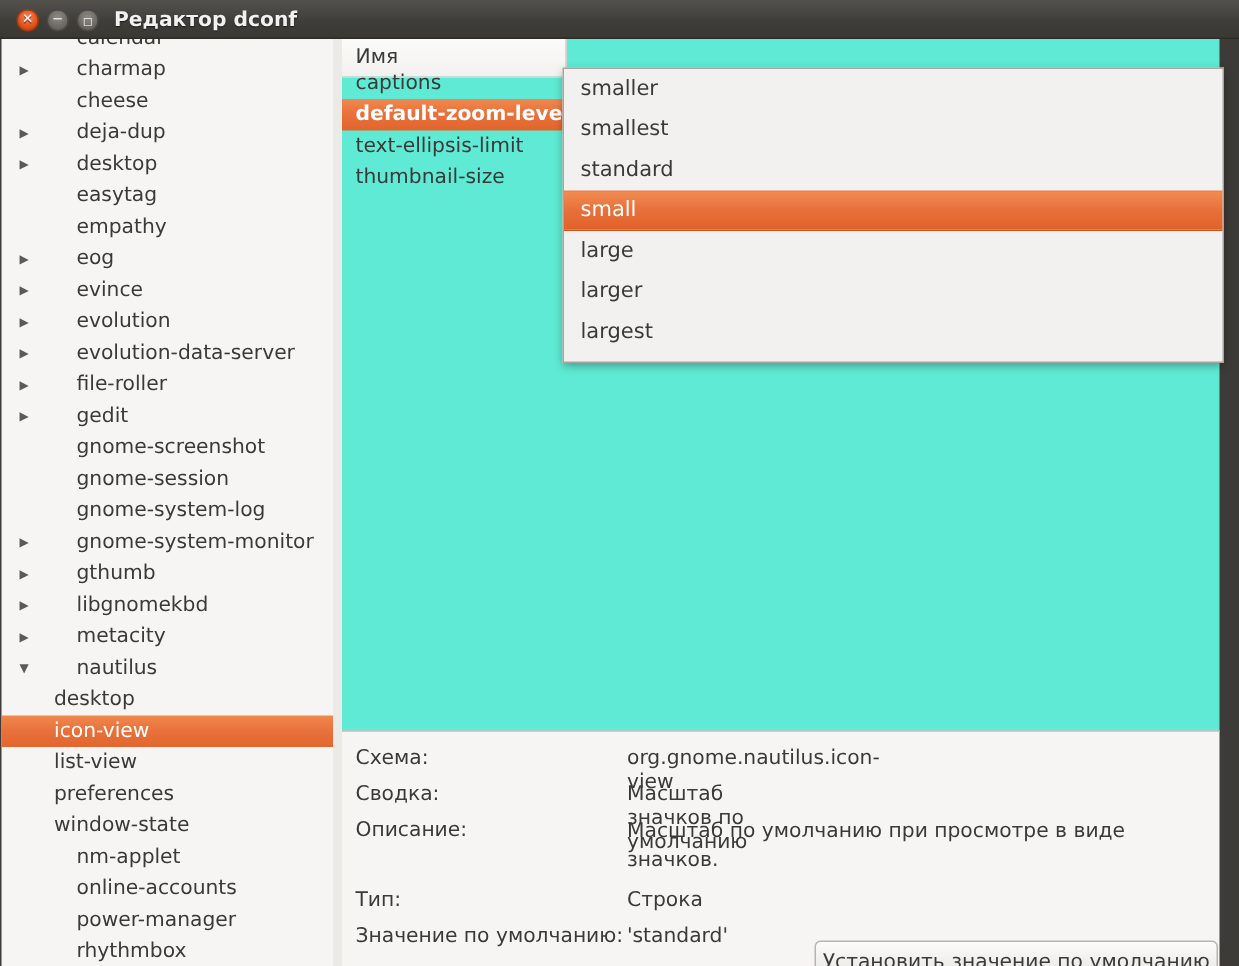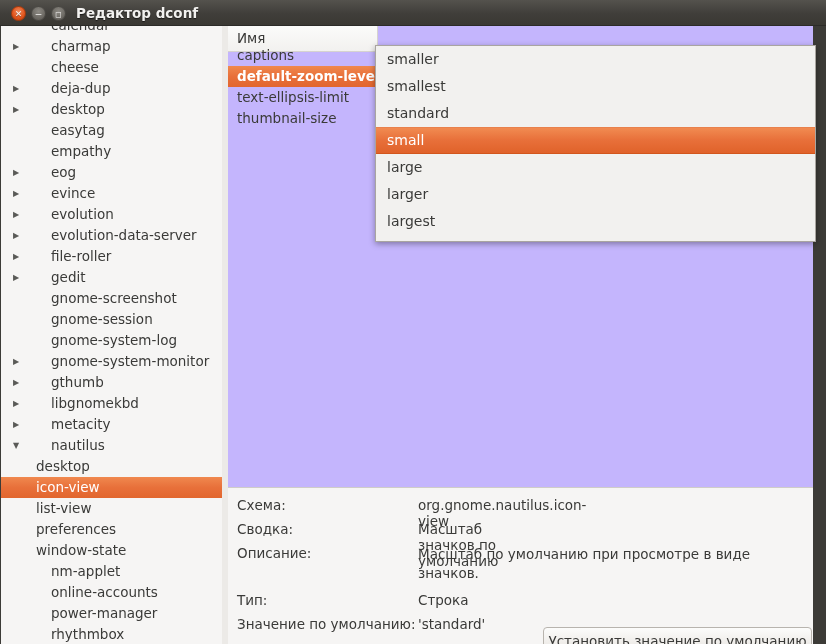--- a/index.html
+++ b/index.html
@@ -82,21 +82,21 @@
   #sb-scroll { position: absolute; left: 0; top: -11px; width: 221px; }
   
   #divider {
     position: absolute; left: 222px; top: 0;
     width: 6px; height: 618px; background: #eceae7;
   }
   
   #keypanel {
     position: absolute; left: 228px; top: 0;
     width: 585px; height: 461px;
-    background: #c4b5fd;
+    background: #5eead4;
   }
   #colhead {
     position: absolute; left: 0; top: 0;
     width: 150px; height: 26px; line-height: 25px;
     background: linear-gradient(to bottom, #fbfbfa 0%, #f2f1ef 100%);
     border-right: 1px solid #d6d3cf;
     border-bottom: 1px solid #d6d3cf;
     font-size: 13.5px; color: #3a3a38;
     padding-left: 9px; white-space: nowrap;
   }

